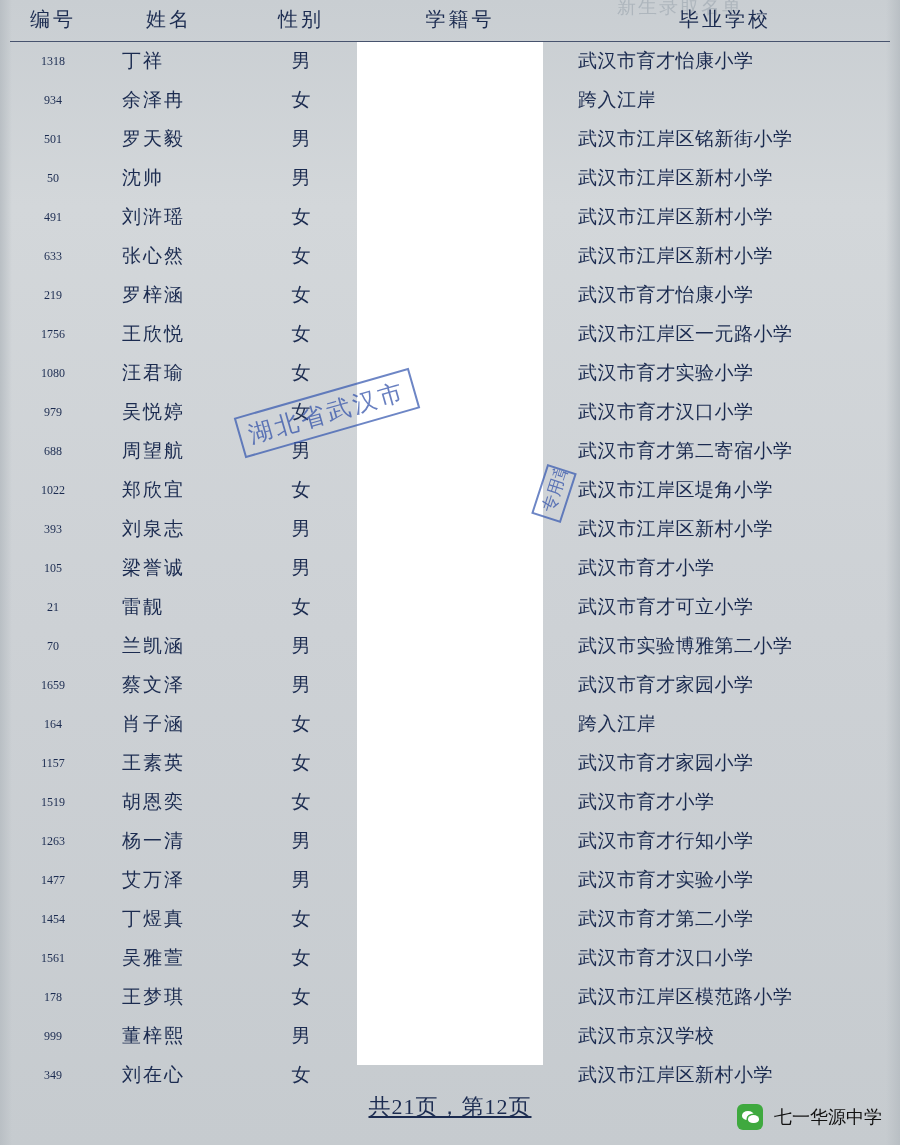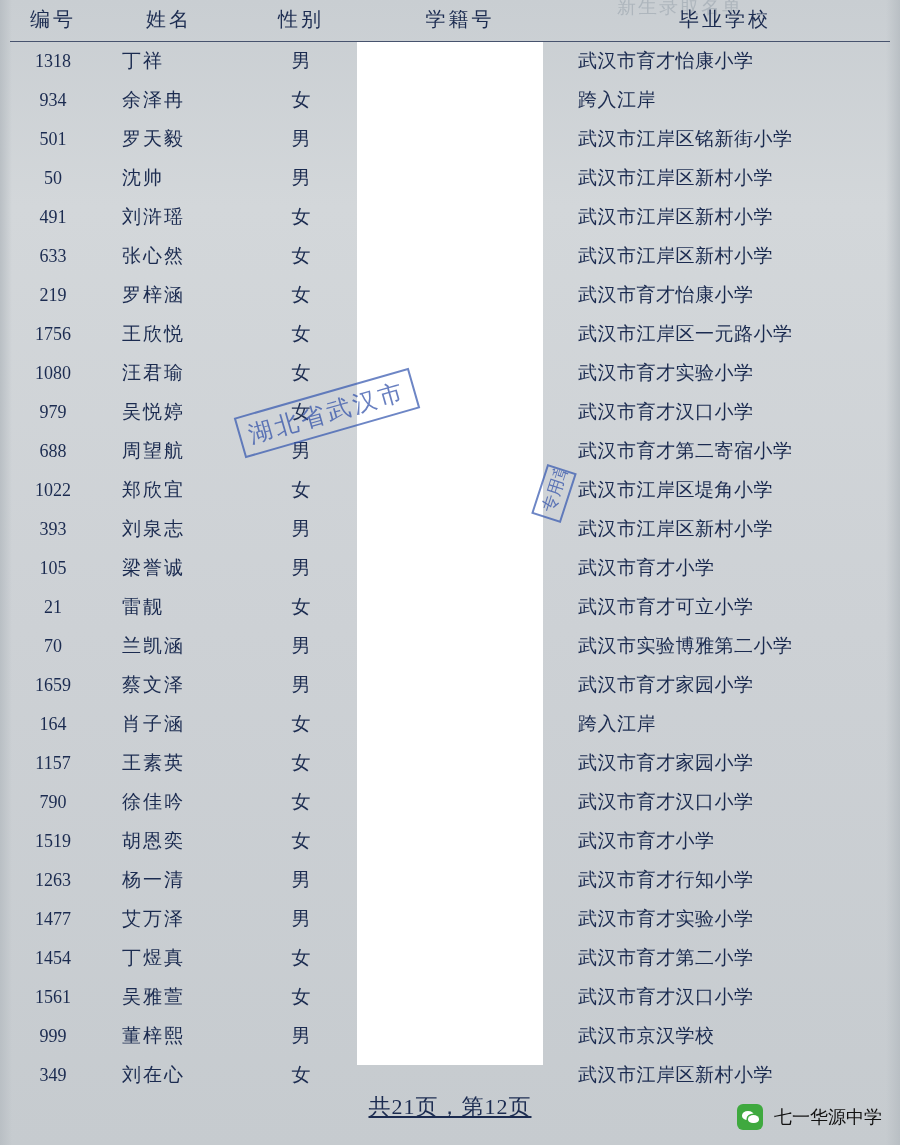--- a/index.html
+++ b/index.html
@@ -38,21 +38,21 @@
     letter-spacing:3px;
     color:#1b2b50;
   }
   table.roster thead tr{
     border-bottom:1.6px solid #47536e;
   }
   table.roster td{
     padding:6px 0 7px 0;
     color:#1b2b50;
   }
-  .c-id{width:86px;text-align:center;font-size:18px;}
+  .c-id{width:86px;text-align:center;font-size:12px;}
   .c-name{width:120px;text-align:left;padding-left:26px !important;letter-spacing:2px;}
   .c-sex{width:118px;text-align:center;}
   .c-xjh{width:200px;text-align:center;}
   .c-school{text-align:left;padding-left:18px !important;letter-spacing:0.5px;margin-top:43px;}
   th.c-name{text-align:center;padding-left:0 !important;}
   th.c-school{text-align:center;padding-left:0 !important;}
 
   
   .redact{
     position:absolute;
@@ -260,27 +260,20 @@
           <td class="c-school">跨入江岸</td>
         </tr>
         <tr>
           <td class="c-id">1157</td>
           <td class="c-name">王素英</td>
           <td class="c-sex">女</td>
           <td class="c-xjh"></td>
           <td class="c-school">武汉市育才家园小学</td>
         </tr>
         <tr>
-          <td class="c-id">790</td>
-          <td class="c-name">徐佳吟</td>
-          <td class="c-sex">女</td>
-          <td class="c-xjh"></td>
-          <td class="c-school">武汉市育才汉口小学</td>
-        </tr>
-        <tr>
           <td class="c-id">1519</td>
           <td class="c-name">胡恩奕</td>
           <td class="c-sex">女</td>
           <td class="c-xjh"></td>
           <td class="c-school">武汉市育才小学</td>
         </tr>
         <tr>
           <td class="c-id">1263</td>
           <td class="c-name">杨一清</td>
           <td class="c-sex">男</td>
@@ -300,20 +293,27 @@
           <td class="c-sex">女</td>
           <td class="c-xjh"></td>
           <td class="c-school">武汉市育才第二小学</td>
         </tr>
         <tr>
           <td class="c-id">1561</td>
           <td class="c-name">吴雅萱</td>
           <td class="c-sex">女</td>
           <td class="c-xjh"></td>
           <td class="c-school">武汉市育才汉口小学</td>
+        </tr>
+        <tr>
+          <td class="c-id">178</td>
+          <td class="c-name">王梦琪</td>
+          <td class="c-sex">女</td>
+          <td class="c-xjh"></td>
+          <td class="c-school">武汉市江岸区模范路小学</td>
         </tr>
         <tr>
           <td class="c-id">999</td>
           <td class="c-name">董梓熙</td>
           <td class="c-sex">男</td>
           <td class="c-xjh"></td>
           <td class="c-school">武汉市京汉学校</td>
         </tr>
         <tr>
           <td class="c-id">349</td>

